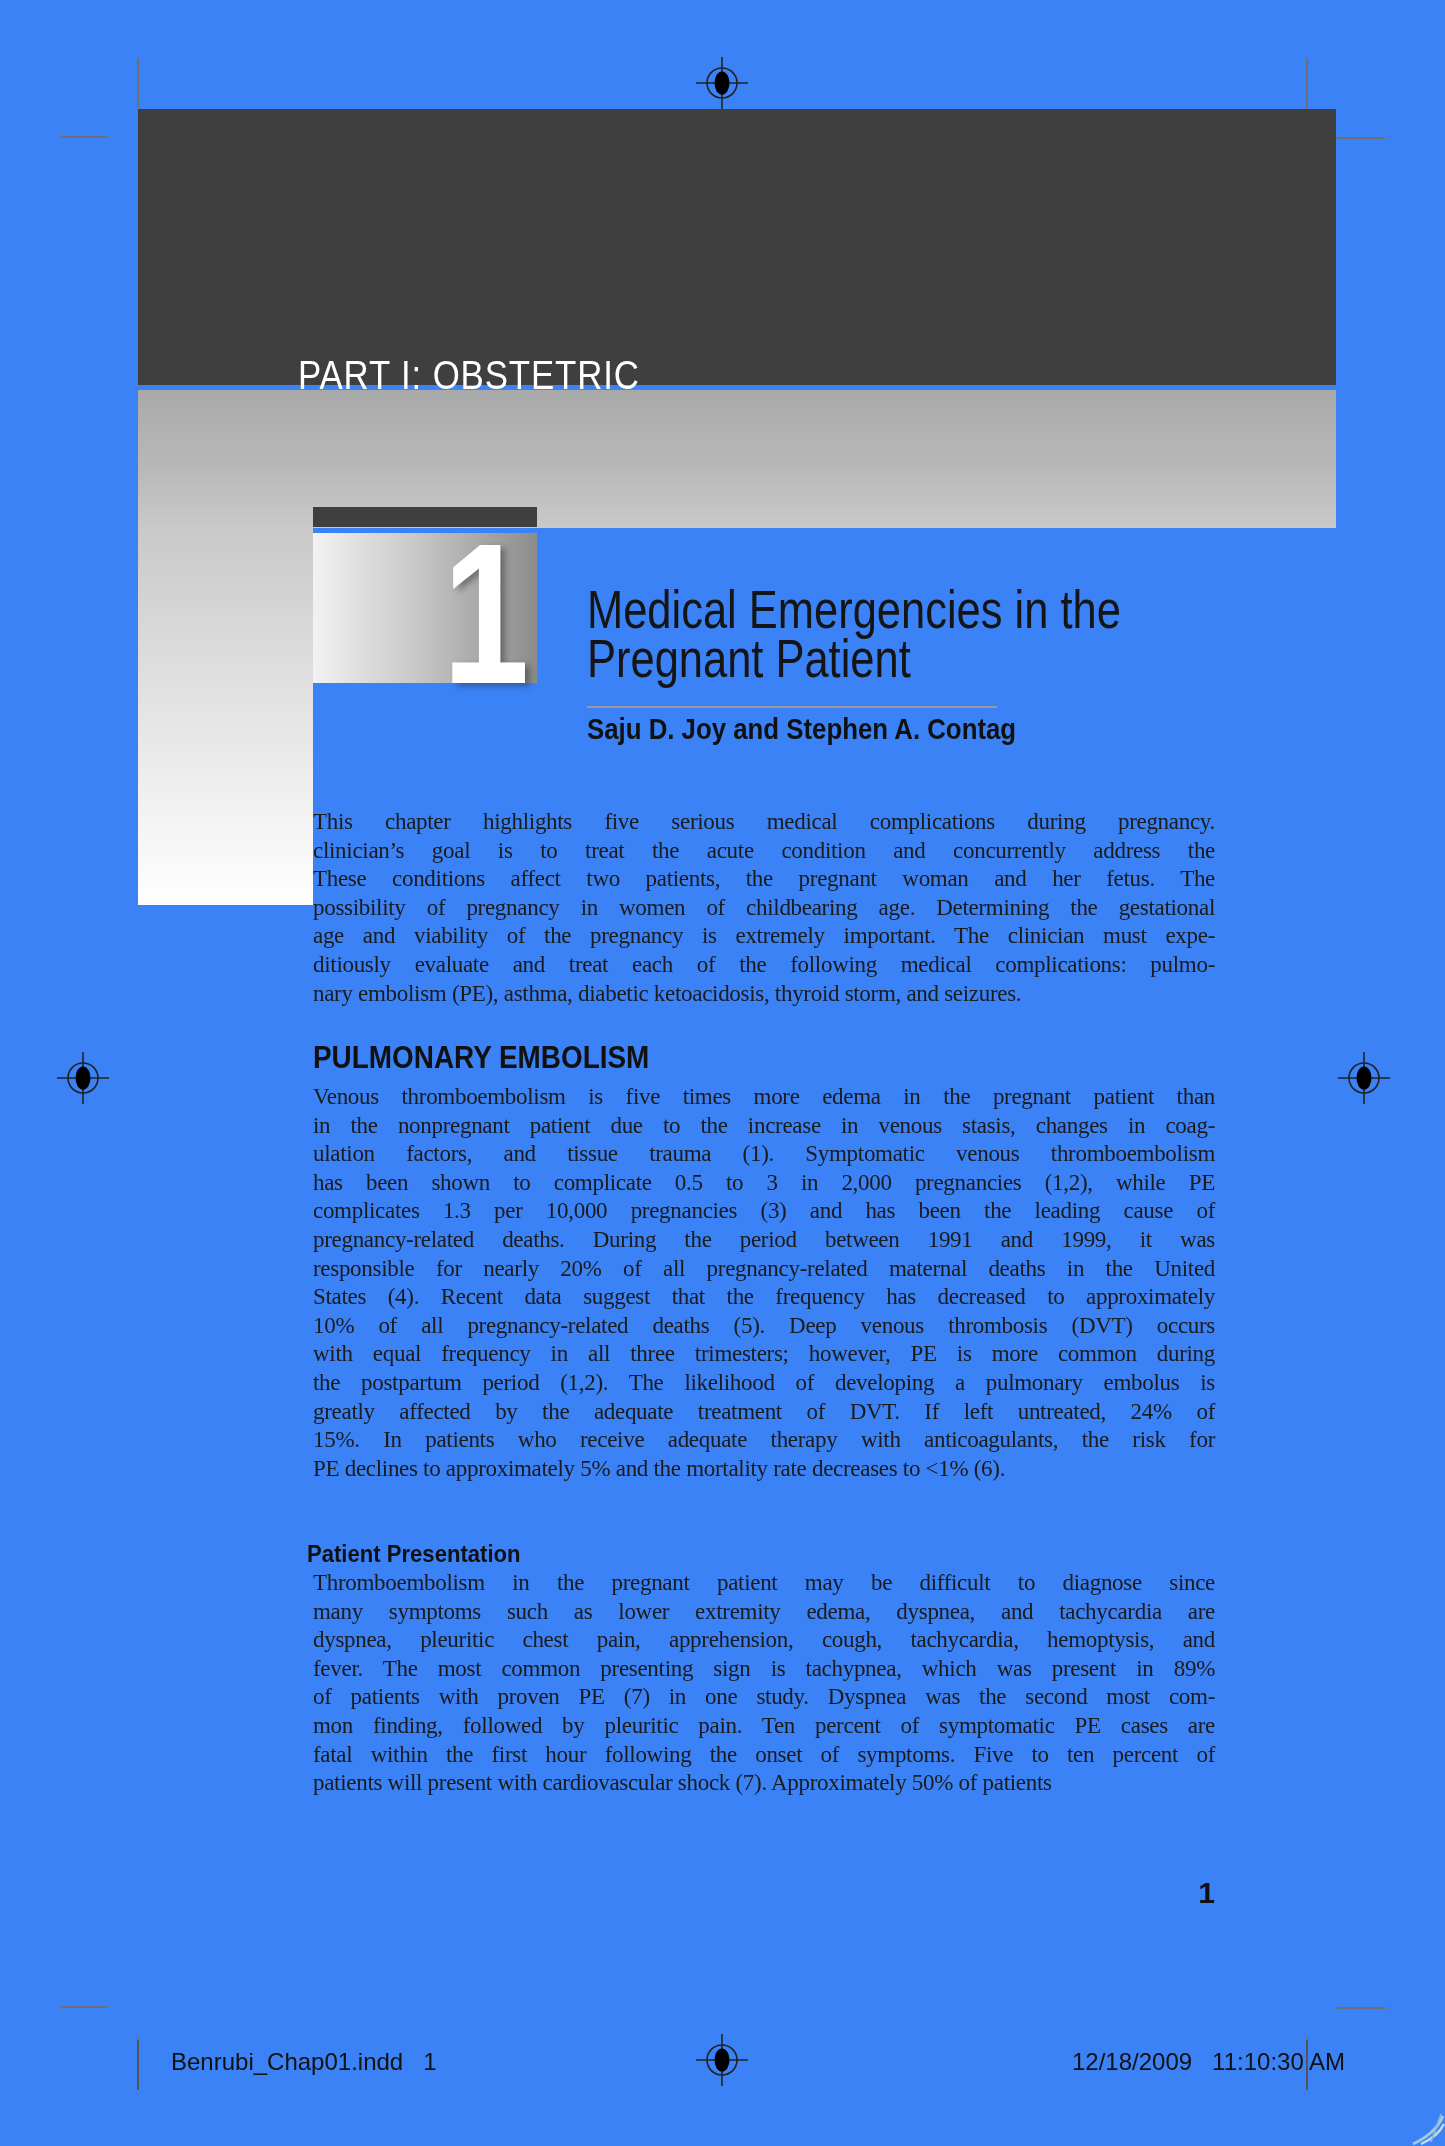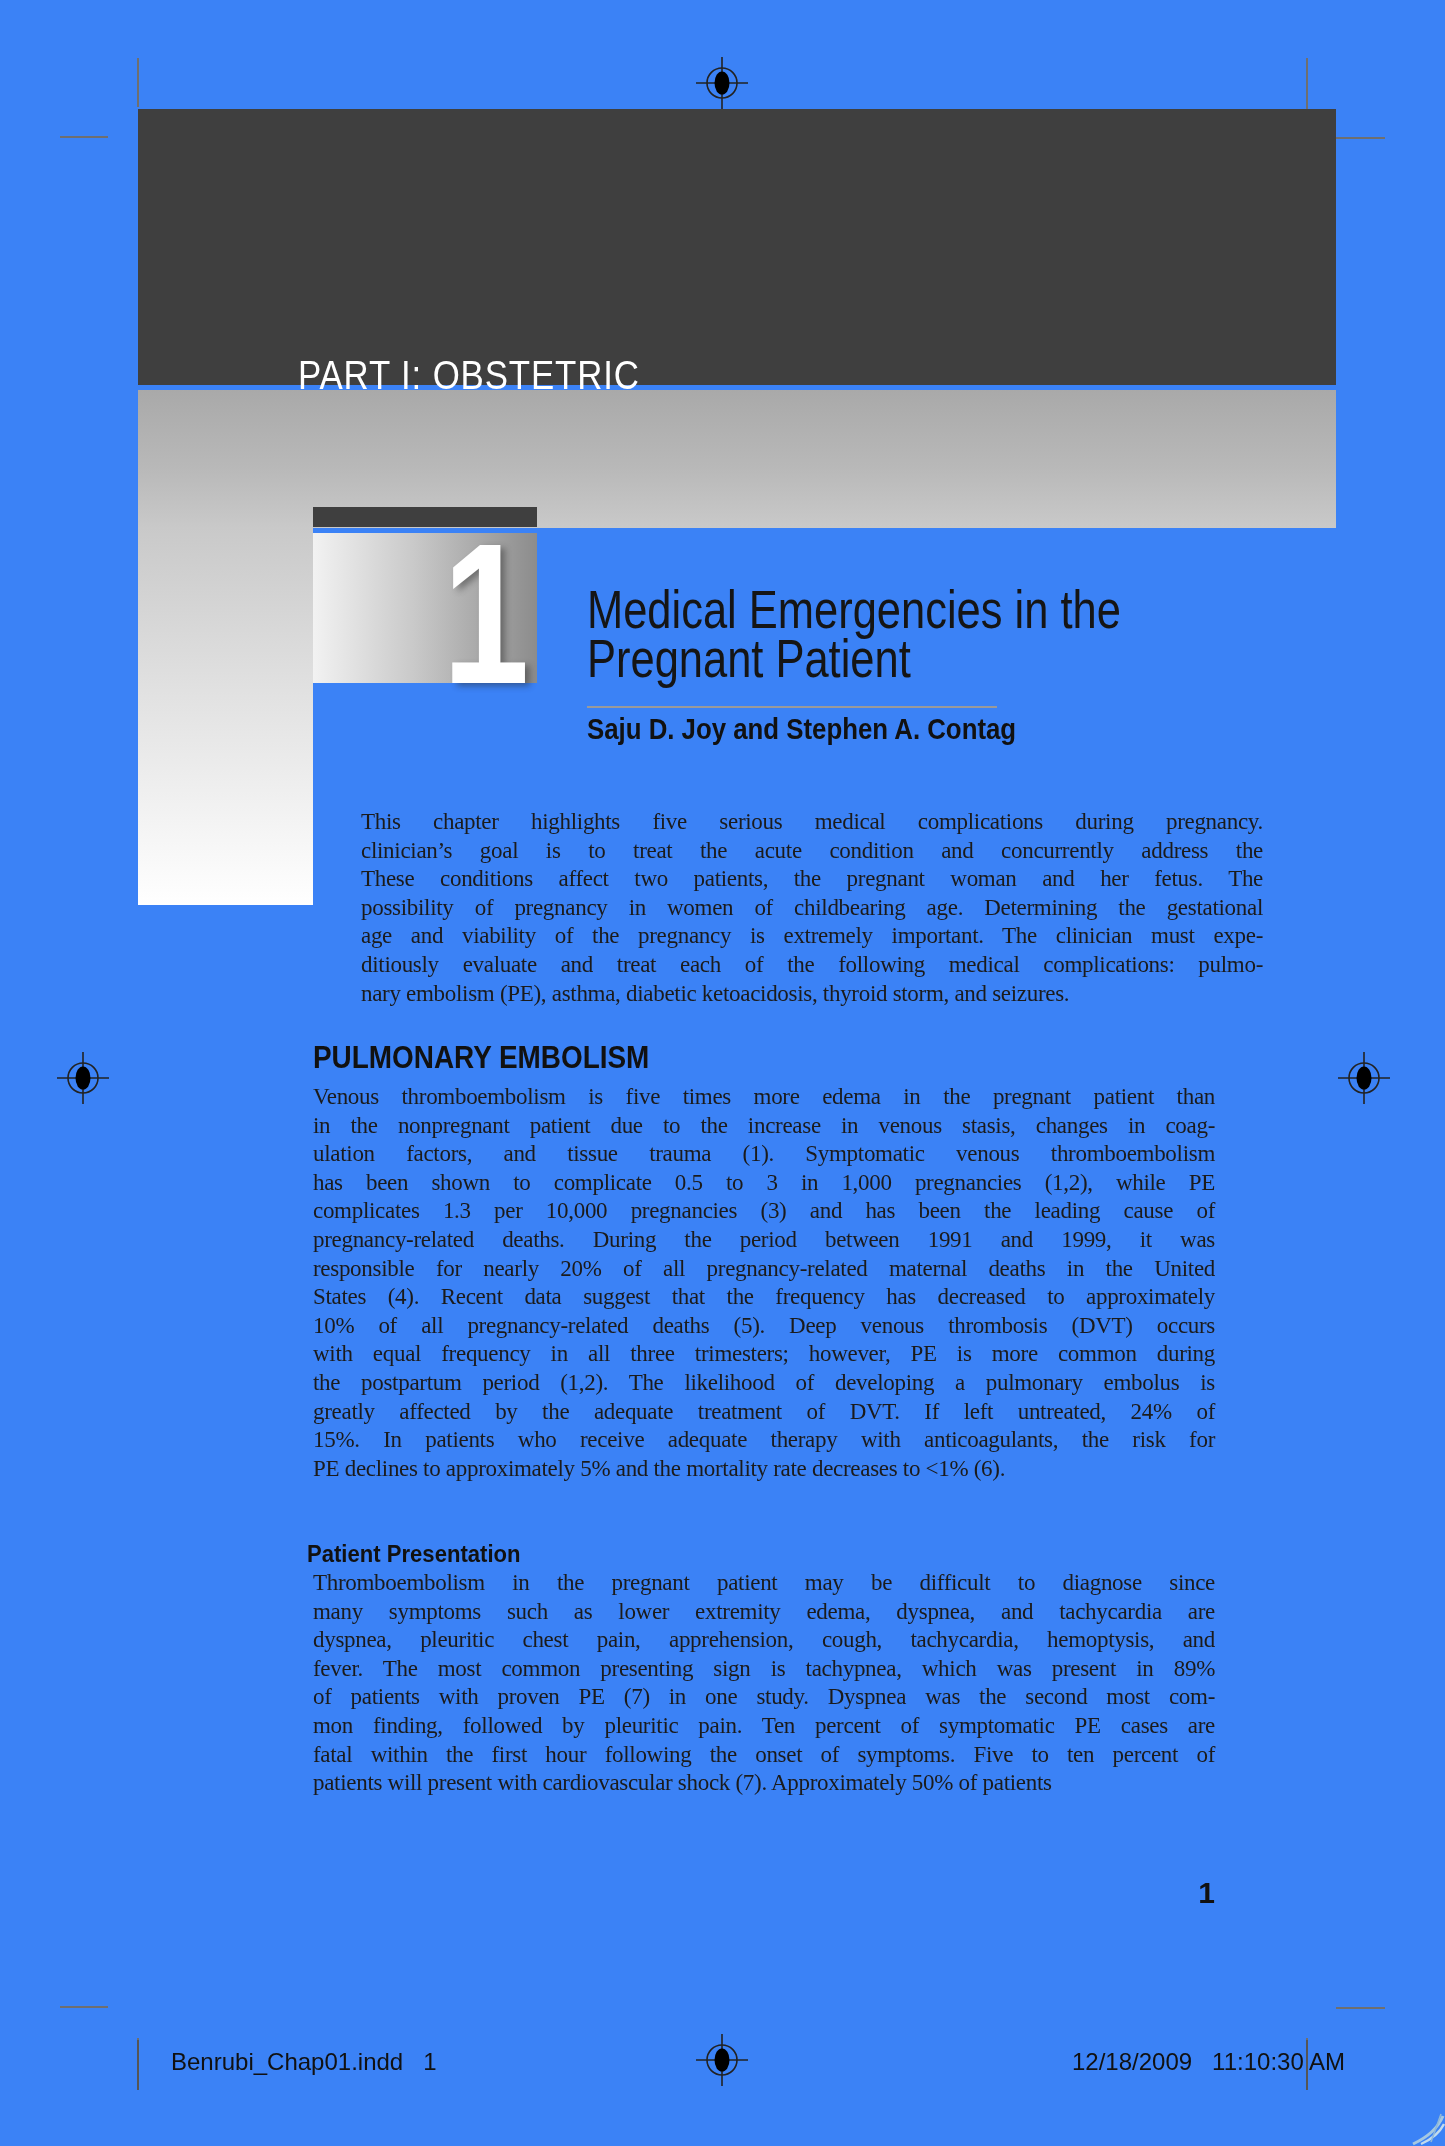--- a/index.html
+++ b/index.html
@@ -112,38 +112,38 @@
 
   <div class="chap-title">
     <span class="cline">Medical Emergencies in the</span>
     <span class="cline">Pregnant Patient</span>
   </div>
   <div class="title-rule"></div>
   <div class="authors">
     <span>Saju D. Joy and Stephen A. Contag</span>
   </div>
 
-  <div class="bodyblock" style="top:808px;margin-left:48px;">
+  <div class="bodyblock" style="top:808px;">
       <div class="pline">This chapter highlights five serious medical complications during pregnancy.</div>
       <div class="pline">clinician’s goal is to treat the acute condition and concurrently address the</div>
       <div class="pline">These conditions affect two patients, the pregnant woman and her fetus. The</div>
       <div class="pline">possibility of pregnancy in women of childbearing age. Determining the gestational</div>
       <div class="pline">age and viability of the pregnancy is extremely important. The clinician must expe-</div>
       <div class="pline">ditiously evaluate and treat each of the following medical complications: pulmo-</div>
       <div class="pline last">nary embolism (PE), asthma, diabetic ketoacidosis, thyroid storm, and seizures.</div>
     </div>
 
   <div class="h1" style="top:1036px;margin-top:6px;">
     <span>PULMONARY EMBOLISM</span>
   </div>
   <div class="bodyblock" style="top:1083px;">
       <div class="pline">Venous thromboembolism is five times more edema in the pregnant patient than</div>
       <div class="pline">in the nonpregnant patient due to the increase in venous stasis, changes in coag-</div>
       <div class="pline">ulation factors, and tissue trauma (1). Symptomatic venous thromboembolism</div>
-      <div class="pline">has been shown to complicate 0.5 to 3 in 1,000 pregnancies (1,2), while PE</div>
+      <div class="pline">has been shown to complicate 0.5 to 3 in 2,000 pregnancies (1,2), while PE</div>
       <div class="pline">complicates 1.3 per 10,000 pregnancies (3) and has been the leading cause of</div>
       <div class="pline">pregnancy-related deaths. During the period between 1991 and 1999, it was</div>
       <div class="pline">responsible for nearly 20% of all pregnancy-related maternal deaths in the United</div>
       <div class="pline">States (4). Recent data suggest that the frequency has decreased to approximately</div>
       <div class="pline">10% of all pregnancy-related deaths (5). Deep venous thrombosis (DVT) occurs</div>
       <div class="pline">with equal frequency in all three trimesters; however, PE is more common during</div>
       <div class="pline">the postpartum period (1,2). The likelihood of developing a pulmonary embolus is</div>
       <div class="pline">greatly affected by the adequate treatment of DVT. If left untreated, 24% of</div>
       <div class="pline">15%. In patients who receive adequate therapy with anticoagulants, the risk for</div>
       <div class="pline last">PE declines to approximately 5% and the mortality rate decreases to &lt;1% (6).</div>

